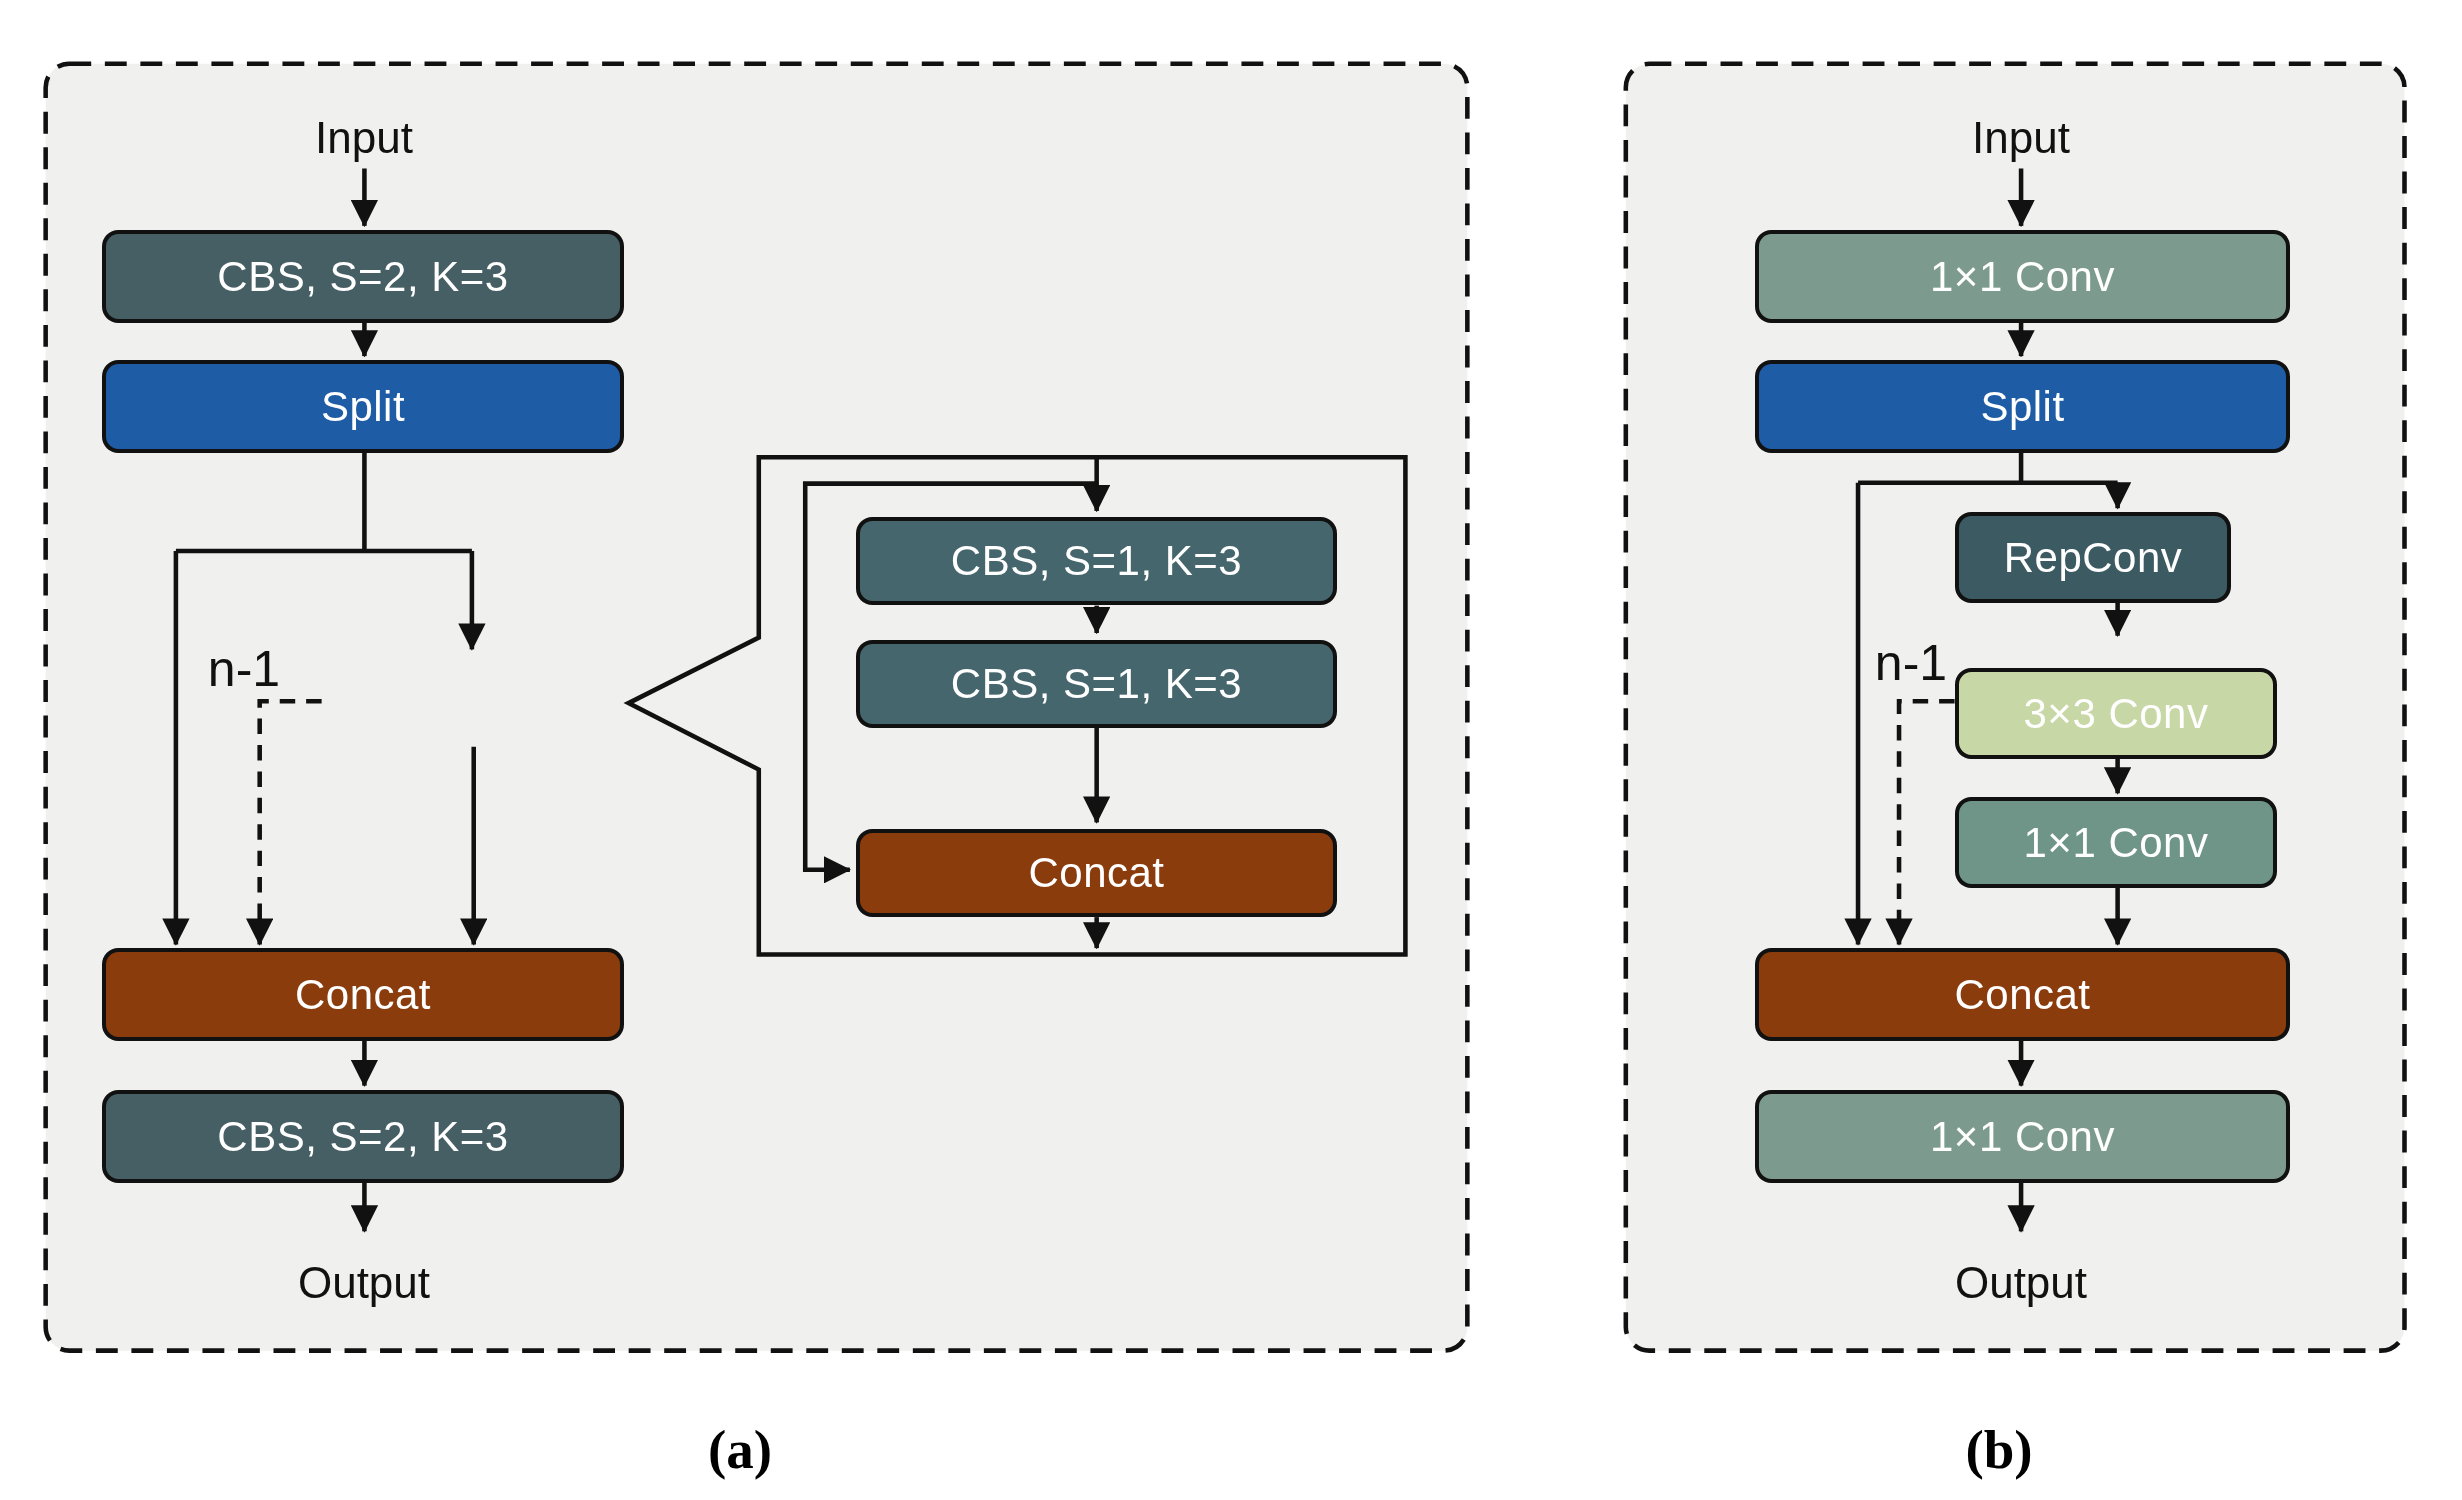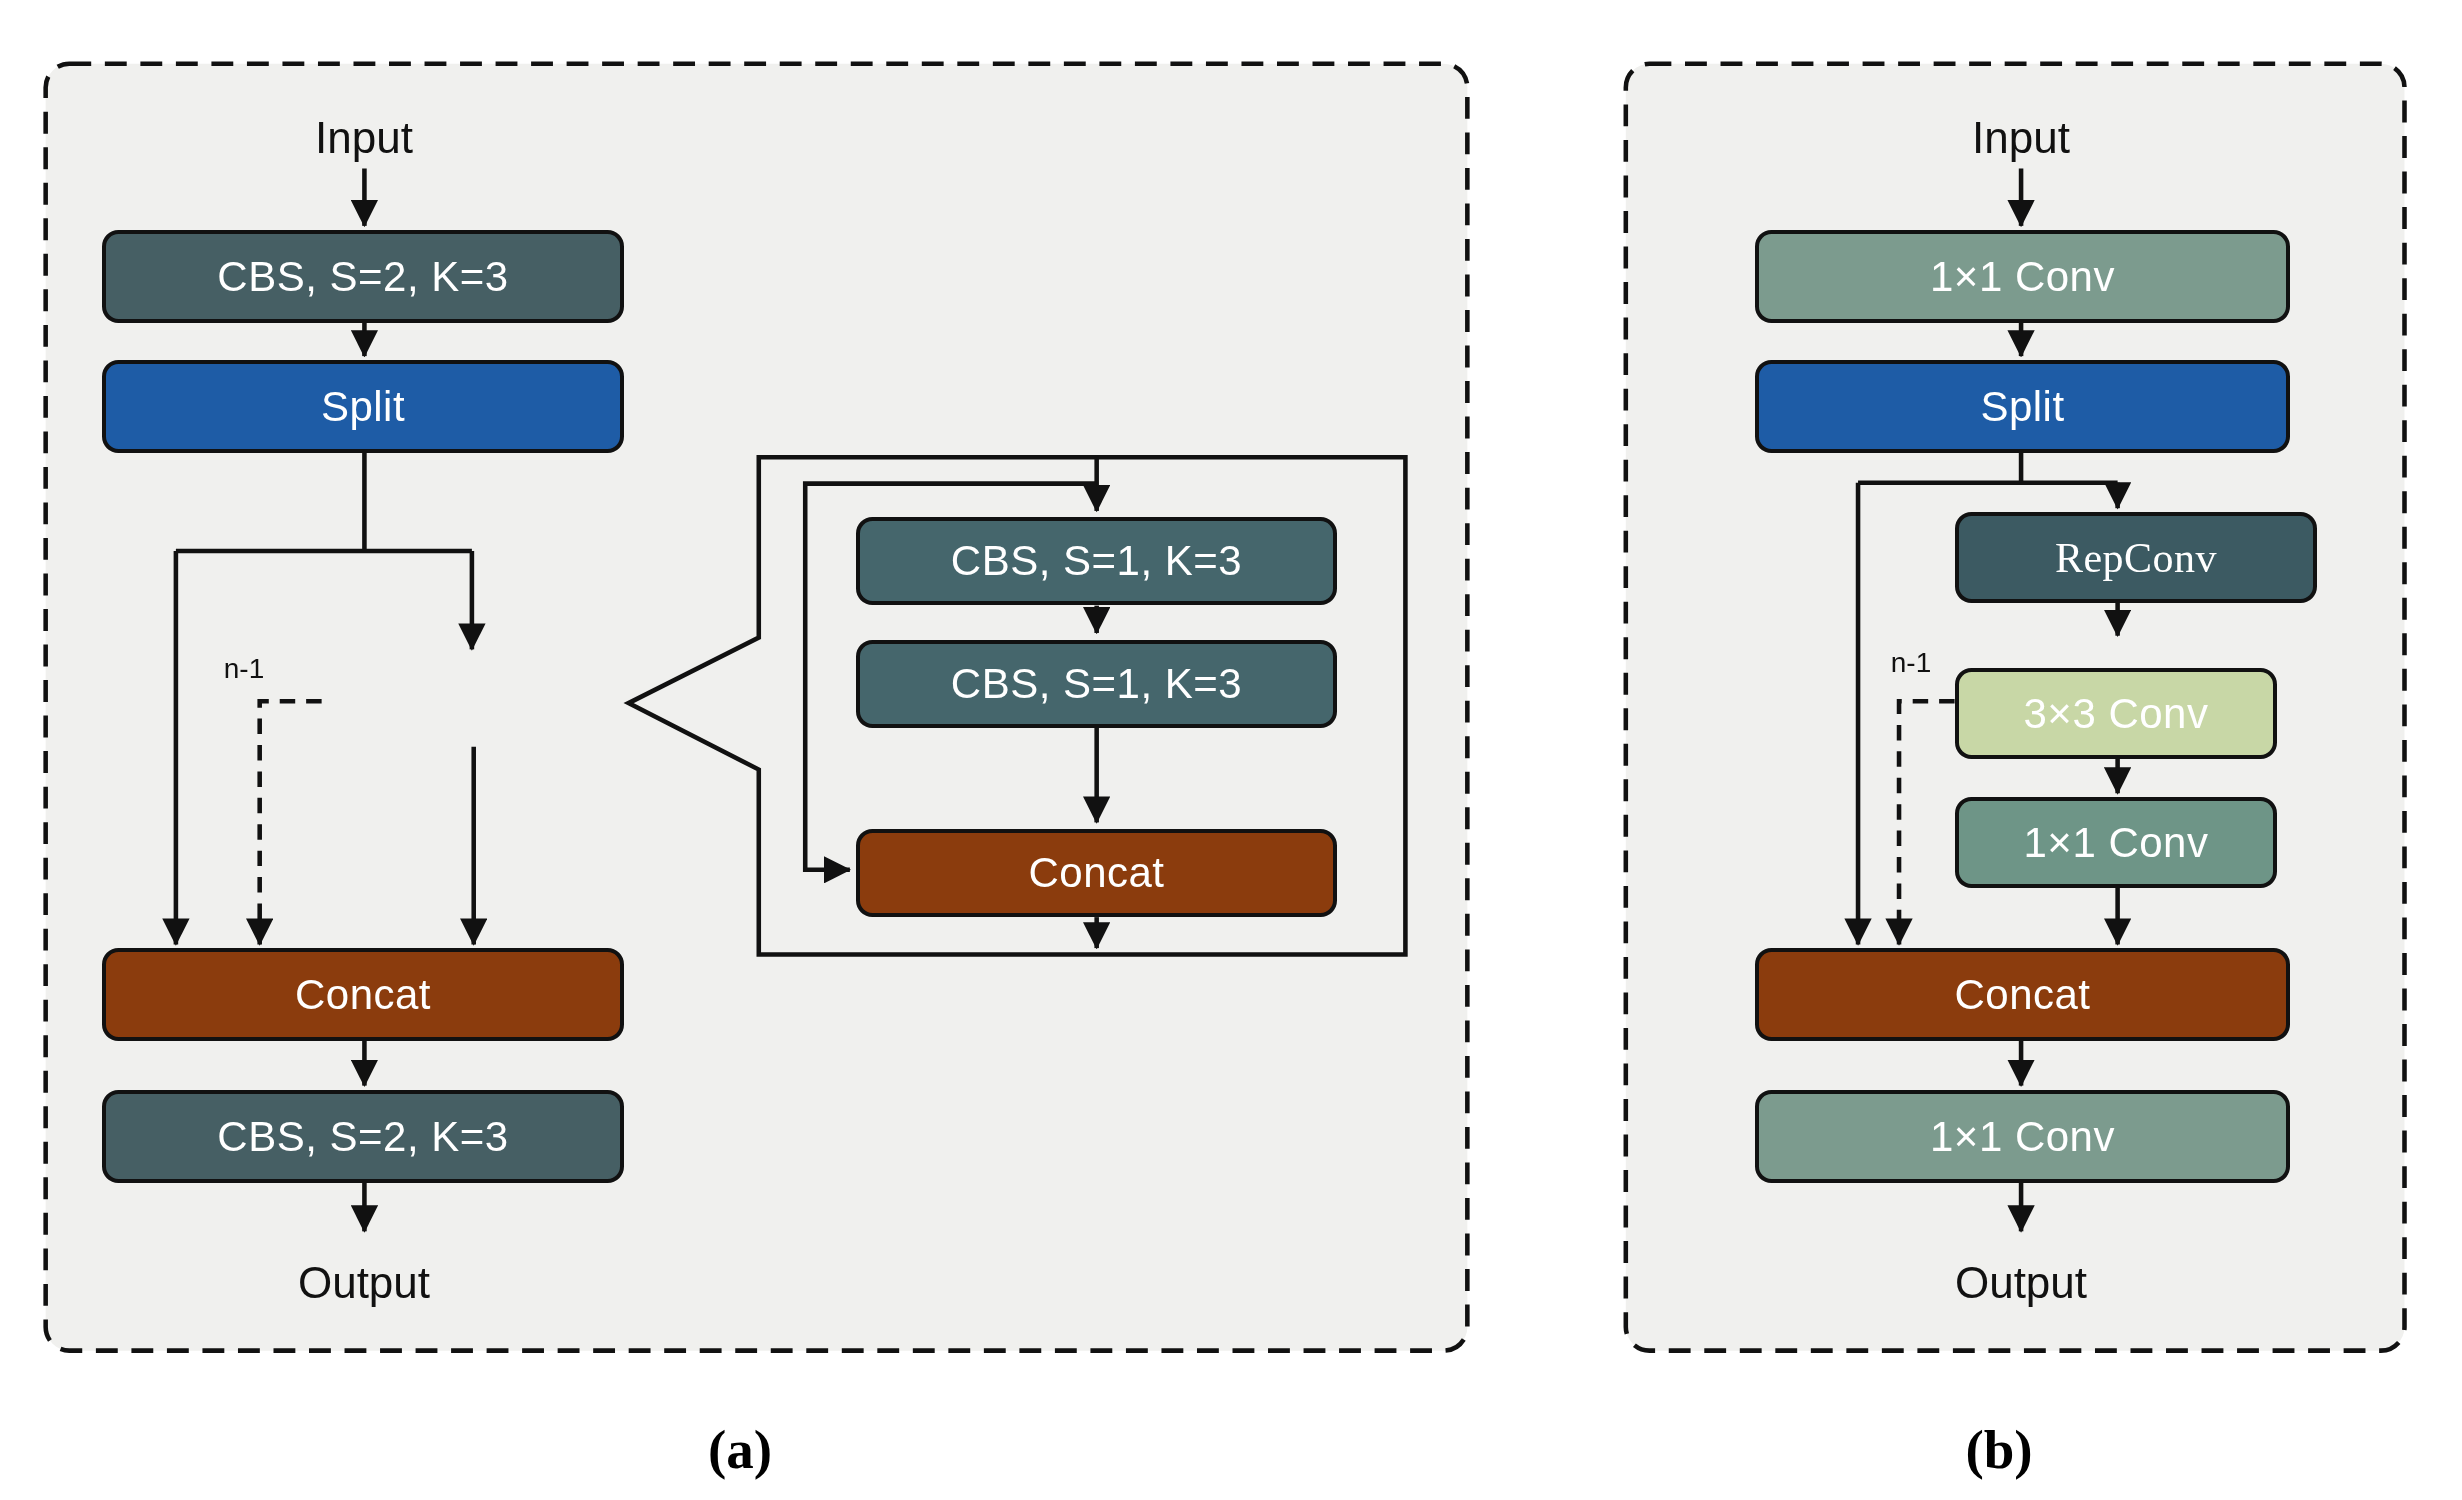--- a/index.html
+++ b/index.html
@@ -5,21 +5,21 @@
   html,body{margin:0;padding:0;background:#ffffff;}
   .canvas{position:relative;width:2462px;height:1500px;background:#ffffff;overflow:hidden;
           font-family:"Liberation Sans",sans-serif;padding-left:41px;}
   .wires{position:absolute;left:0;top:0;z-index:1;}
   .node{position:absolute;z-index:2;box-sizing:border-box;border:4.6px solid #111111;border-radius:16.4px;
         display:flex;align-items:center;justify-content:center;color:#ffffff;font-size:42px;
         letter-spacing:0.5px;white-space:nowrap;}
   .freetext{position:absolute;z-index:2;transform:translate(-50%,-50%);color:#111111;
             font-size:44px;white-space:nowrap;}
   .nlabel{position:absolute;z-index:2;transform:translate(-50%,-50%);color:#111111;
-          font-size:28px;white-space:nowrap;}
+          font-size:50px;white-space:nowrap;}
   .caption{position:absolute;z-index:2;transform:translate(-50%,-50%);color:#000000;
            font-family:"Liberation Serif",serif;font-weight:700;font-size:55px;white-space:nowrap;}
   
   .c-cbs{background:#465f64;}
   .c-cbs-inner{background:#45666c;}
   .c-split{background:#1e5ca6;}
   .c-bottleneck{background:#b7cda3;}
   .c-concat{background:#8b3c0d;}
   .c-repconv{background:#3c5a62;}
   .c-conv3x3{background:#c8d7a6;}
@@ -91,21 +91,21 @@
   <div class="node c-concat" style="left:856px;top:829px;width:481px;height:88px;">Concat</div>
 
   <div class="caption" style="left:740px;top:1449px;">(a)</div>
 
   <div class="freetext" style="left:2021px;top:138px;">Input</div>
 
   <div class="node c-conv1x1" style="left:1755px;top:230px;width:535px;height:93px;">1×1 Conv</div>
 
   <div class="node c-split" style="left:1755px;top:360px;width:535px;height:93px;">Split</div>
 
-  <div class="node c-repconv" style="left:1955px;top:512px;width:362px;height:91px;font-family:Liberation Serif, serif;">RepConv</div>
+  <div class="node c-repconv" style="left:1955px;top:512px;width:276px;height:91px;">RepConv</div>
 
   <div class="nlabel" style="left:1911px;top:663px;">n-1</div>
 
   <div class="node c-conv3x3" style="left:1955px;top:668px;width:322px;height:91px;">3×3 Conv</div>
 
   <div class="node c-conv1x1-mid" style="left:1955px;top:797px;width:322px;height:91px;">1×1 Conv</div>
 
   <div class="node c-concat" style="left:1755px;top:948px;width:535px;height:93px;">Concat</div>
 
   <div class="node c-conv1x1" style="left:1755px;top:1090px;width:535px;height:93px;">1×1 Conv</div>

